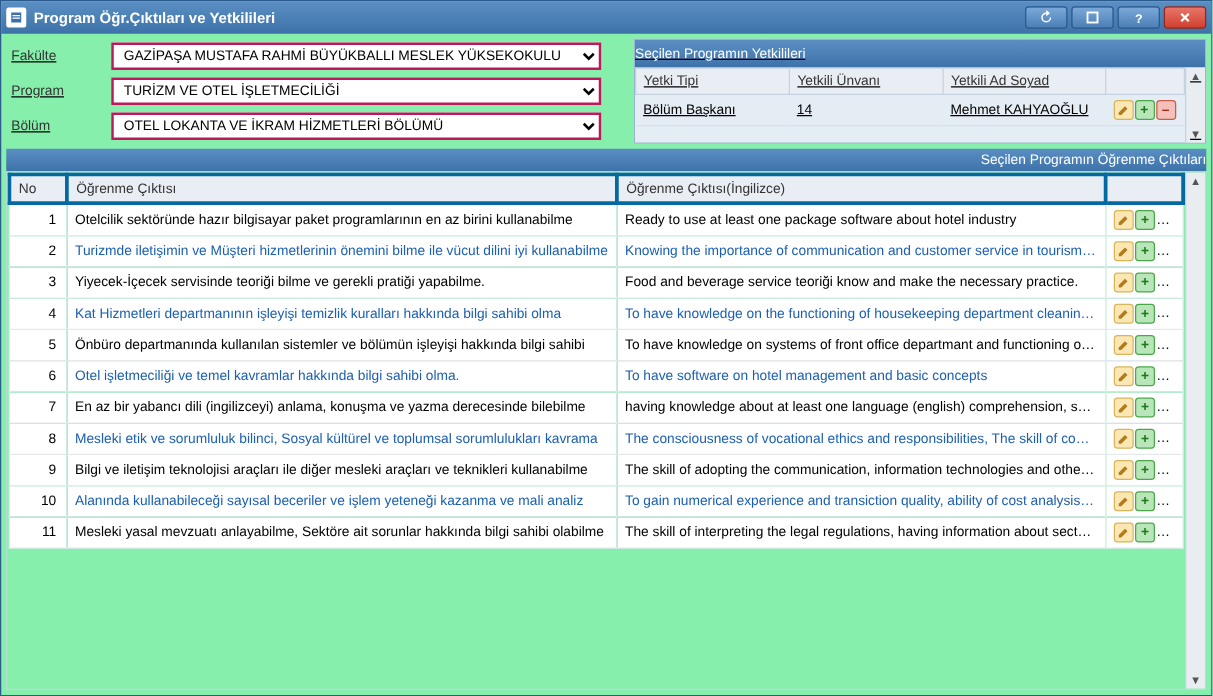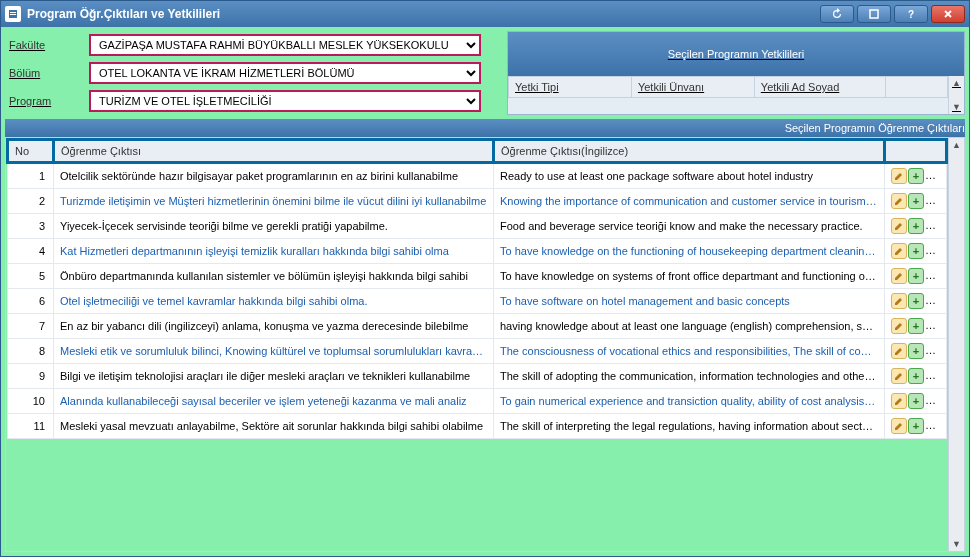--- a/index.html
+++ b/index.html
@@ -16,21 +16,21 @@
 .titlebar .wbtn svg { width: 12px; height: 12px; }
 
 .upper { display: flex; padding: 4px; gap: 22px; text-decoration: underline; }
 .filters { width: 480px; }
 .filters table { width: 100%; border-collapse: collapse; }
 .filters td { padding: 3px 4px; vertical-align: middle; }
 .filters td.lbl { width: 80px; color: #333; }
 .filters select { width: 100%; height: 22px; border: 2px solid #be185d; background: #fff; font-size: 11px; padding: 0 4px; }
 
 .authpanel { flex: 1; border: 1px solid #9bb4cf; background: #e4ecf4; display: flex; flex-direction: column; }
-.panelhdr { background: linear-gradient(#5b8fc4, #3d72a8); color: #fff; text-align: center; padding: 16px 0; font-size: 11px; }
+.panelhdr { background: linear-gradient(#5b8fc4, #3d72a8); color: #fff; text-align: left; padding: 5px 0; font-size: 11px; }
 .authgrid { flex: 1; display: flex; }
 .authtable { flex: 1; }
 .authtable table { width: 100%; border-collapse: collapse; }
 .authtable th { background: #e9eef5; border: 1px solid #c5d2e0; text-align: left; padding: 4px 6px; font-weight: normal; color: #333; }
 .authtable td { border-bottom: 1px solid #d8e0ea; padding: 4px 6px; }
 .authtable tr.sel td { background: #c3d8ef; }
 .authscroll { width: 16px; background: #e9edf2; border-left: 1px solid #c5d2e0; display:flex; flex-direction:column; align-items:center; justify-content:space-between; padding:2px 0;}
 .arrow { font-size:9px; color:#555; cursor:pointer; }
 
 .actcell { width: 56px; white-space: nowrap; }
@@ -95,26 +95,26 @@
 
   <div class="upper">
     <div class="filters">
       <table>
         <tbody>
             <tr>
           <td class="lbl">Fakülte</td>
           <td><select><option>GAZİPAŞA MUSTAFA RAHMİ BÜYÜKBALLI MESLEK YÜKSEKOKULU</option></select></td>
         </tr>
         <tr>
+          <td class="lbl">Program</td>
+          <td><select><option>TURİZM VE OTEL İŞLETMECİLİĞİ</option></select></td>
+        </tr>
+        <tr>
           <td class="lbl">Bölüm</td>
           <td><select><option>OTEL LOKANTA VE İKRAM HİZMETLERİ BÖLÜMÜ</option></select></td>
-        </tr>
-        <tr>
-          <td class="lbl">Program</td>
-          <td><select><option>TURİZM VE OTEL İŞLETMECİLİĞİ</option></select></td>
         </tr>
       </tbody>
         </table>
     </div>
 
     <div class="authpanel">
       <div class="panelhdr">Seçilen Programın Yetkilileri</div>
       <div class="authgrid">
         <div class="authtable">
           <table>
@@ -126,20 +126,30 @@
               </colgroup>
             <tbody>
                 <tr>
               <th>Yetki Tipi</th>
               <th>Yetkili Ünvanı</th>
               <th>Yetkili Ad Soyad</th>
               <th></th>
             </tr>
             </tbody>
               <tbody id="auth-rows">
+                <tr>
+                  <td>Bölüm Başkanı</td>
+                  <td>14</td>
+                  <td>Mehmet KAHYAOĞLU</td>
+                  <td class="actcell"><span class="ibtn edit">
+                      <svg viewBox="0 0 10 10">
+                        <path d="M1 7l5-5 2 2-5 5H1z" fill="#b37a1a"></path>
+                      </svg>
+                    </span><span class="ibtn add">+</span><span class="ibtn del">–</span></td>
+                </tr>
               </tbody>
           </table>
         </div>
         <div class="authscroll">
           <span class="arrow">▲</span>
           <span class="arrow">▼</span>
         </div>
       </div>
     </div>
   </div>
@@ -228,21 +238,21 @@
               <td class="c1">En az bir yabancı dili (ingilizceyi) anlama, konuşma ve yazma derecesinde bilebilme</td>
               <td class="c2">having knowledge about at least one language (english) comprehension, speaking</td>
               <td class="actcell"><span class="ibtn edit">
                   <svg viewBox="0 0 10 10">
                     <path d="M1 7l5-5 2 2-5 5H1z" fill="#b37a1a"></path>
                   </svg>
                 </span><span class="ibtn add">+</span><span class="ibtn del">–</span></td>
             </tr>
             <tr class="odd link">
               <td class="no">8</td>
-              <td class="c1">Mesleki etik ve sorumluluk bilinci, Knowing kültürel ve toplumsal sorumlulukları kavrama</td>
+              <td class="c1">Mesleki etik ve sorumluluk bilinci, Sosyal kültürel ve toplumsal sorumlulukları kavrama</td>
               <td class="c2">The consciousness of vocational ethics and responsibilities, The skill of comprehen</td>
               <td class="actcell"><span class="ibtn edit">
                   <svg viewBox="0 0 10 10">
                     <path d="M1 7l5-5 2 2-5 5H1z" fill="#b37a1a"></path>
                   </svg>
                 </span><span class="ibtn add">+</span><span class="ibtn del">–</span></td>
             </tr>
             <tr class="even">
               <td class="no">9</td>
               <td class="c1">Bilgi ve iletişim teknolojisi araçları ile diğer mesleki araçları ve teknikleri kullanabilme</td>

